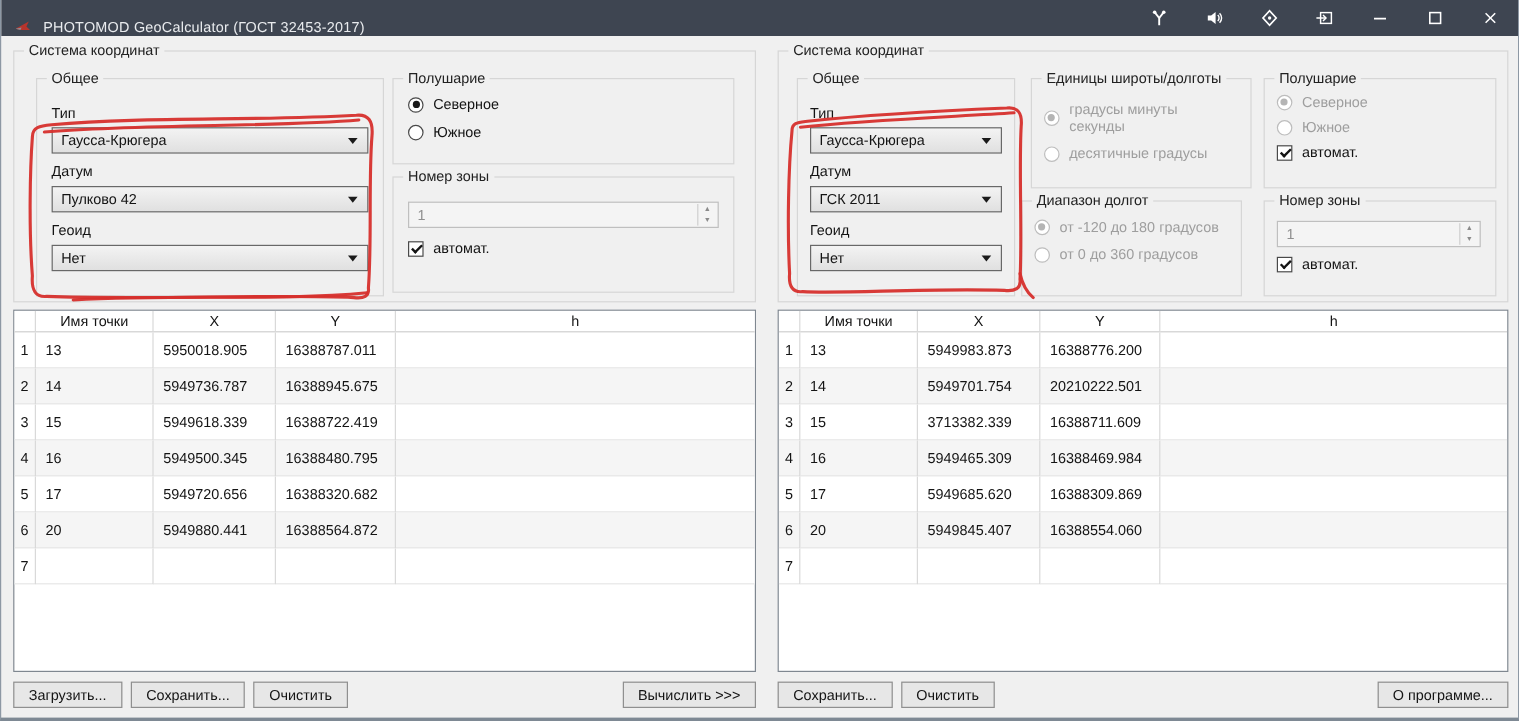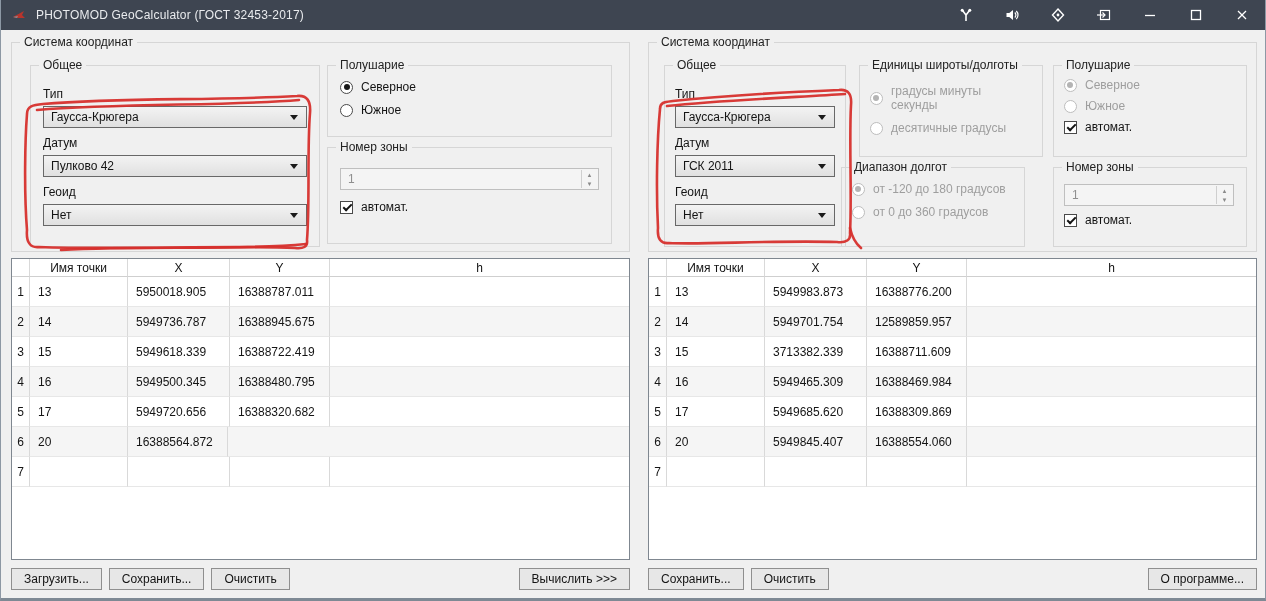--- a/index.html
+++ b/index.html
@@ -2,21 +2,21 @@
 <html style="--ann: #d62f2c;"><head>
 <meta charset="utf-8">
 <style>
   :root { --ann: #d62f2c; }
   * { margin:0; padding:0; box-sizing:border-box; }
   html,body { width:1266px; height:601px; }
   body { font-family:"Liberation Sans","DejaVu Sans",sans-serif; font-size:12px; color:#141414; }
   .window { position:relative; width:1266px; height:601px; background:#f0f0f0;
             border-left:1px solid #8d98a4; border-right:1px solid #8d98a4; border-bottom:3px solid #7e8994; overflow:hidden; }
   
-  .titlebar { height:30px; background:#3e4551; display:flex; align-items:center; color:#e9ebee; }
+  .titlebar { height:30px; background:#3e4551; display:flex; align-items:flex-end; color:#e9ebee; }
   .titlebar .appicon { width:16px; height:16px; margin:0 9px 0 10px; flex:none; }
   .titlebar .title { font-size:12px; letter-spacing:.2px; white-space:nowrap; }
   .tb-spacer { flex:1; }
   .tb-btn { width:46px; height:30px; display:flex; align-items:center; justify-content:center; flex:none; cursor:default; }
   .tb-btn svg { display:block; }
   
   .content { display:flex; gap:18px; padding:12px 8px 8px 10px; }
   .panel { display:flex; flex-direction:column; }
   .panel.left { width:620px; }
   .panel.right { width:610px; }
@@ -25,21 +25,21 @@
   .gbox > .glabel { position:absolute; top:-8px; left:8px; background:#f0f0f0; padding:0 4px; white-space:nowrap; color:#222; }
   .coordbox { height:210px; }
   .coordbox .gbox { position:absolute; }
   
   .lp-general  { left:18px;  top:22px;  width:290px; height:182px; }
   .lp-hemi     { left:315px; top:22px;  width:285px; height:72px; }
   .lp-zone     { left:315px; top:104px; width:285px; height:97px; }
   
   .rp-general  { left:15px;  top:22px;  width:182px; height:182px; }
   .rp-units    { left:210px; top:22px;  width:184px; height:92px; }
-  .rp-range    { left:192px; top:124px; width:184px; height:80px; }
+  .rp-range    { left:202px; top:124px; width:184px; height:80px; }
   .rp-hemi     { left:404px; top:22px;  width:194px; height:92px; }
   .rp-zone     { left:404px; top:124px; width:194px; height:80px; }
   .gpad { padding:16px 12px 0 12px; }
   .fldlabel { display:block; margin:5px 0 5px; }
   
   .combo { position:relative; height:22px; border:1px solid #686868;
            background:linear-gradient(180deg,#f3f3f3,#e0e0e0);
            display:flex; align-items:center; padding:0 22px 0 7px; margin-bottom:8px; cursor:default; }
   .combo .arrow { position:absolute; right:8px; top:8px; width:0; height:0;
                   border-left:4px solid transparent; border-right:4px solid transparent; border-top:5px solid #1a1a1a; }
@@ -238,20 +238,21 @@
           <div class="trow">
             <div class="tc tnum">5</div>
             <div class="tc c0">17</div>
             <div class="tc c1">5949720.656</div>
             <div class="tc c2">16388320.682</div>
             <div class="tc c3"></div>
           </div>
           <div class="trow alt">
             <div class="tc tnum">6</div>
             <div class="tc c0">20</div>
+            <div class="tc c1">5949880.441</div>
             <div class="tc c2">16388564.872</div>
             <div class="tc c3"></div>
           </div>
           <div class="trow">
             <div class="tc tnum">7</div>
             <div class="tc c0"></div>
             <div class="tc c1"></div>
             <div class="tc c2"></div>
             <div class="tc c3"></div>
           </div>
@@ -366,21 +367,21 @@
             <div class="tc tnum">1</div>
             <div class="tc c0">13</div>
             <div class="tc c1">5949983.873</div>
             <div class="tc c2">16388776.200</div>
             <div class="tc c3"></div>
           </div>
           <div class="trow alt">
             <div class="tc tnum">2</div>
             <div class="tc c0">14</div>
             <div class="tc c1">5949701.754</div>
-            <div class="tc c2">12589859.957</div>
+            <div class="tc c2">20210222.501</div>
             <div class="tc c3"></div>
           </div>
           <div class="trow">
             <div class="tc tnum">3</div>
             <div class="tc c0">15</div>
             <div class="tc c1">3713382.339</div>
             <div class="tc c2">16388711.609</div>
             <div class="tc c3"></div>
           </div>
           <div class="trow alt">

